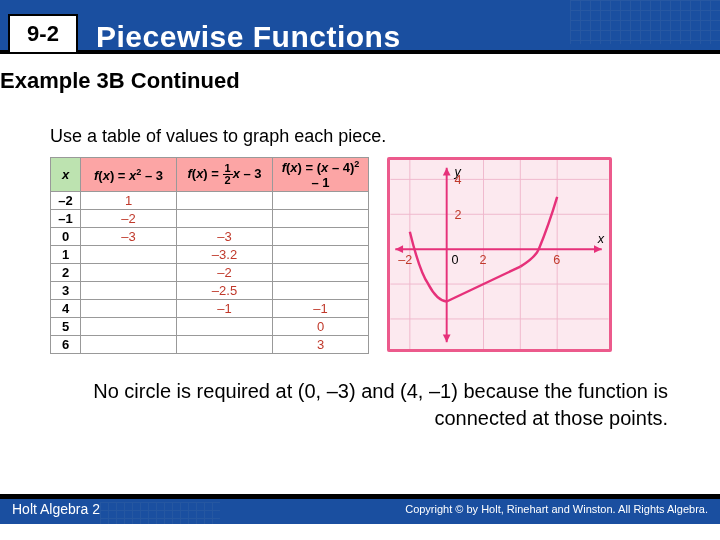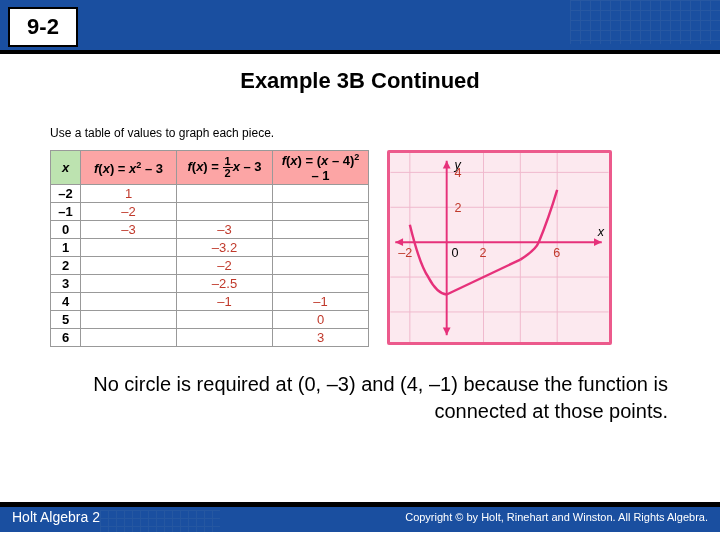--- a/index.html
+++ b/index.html
@@ -1,51 +1,52 @@
 <!DOCTYPE html>
 <html><head>
 <meta charset="utf-8">
 <style>
   * { box-sizing: border-box; margin: 0; padding: 0; }
   body { width: 720px; height: 540px; font-family: Verdana, Arial, sans-serif; background: #fff; overflow: hidden; }
   .slide { width: 720px; height: 540px; position: relative; background: #fff; }
-  .header { height: 54px; background: linear-gradient(#1a4fa0 0%, #1a4fa0 92%, #000 92%, #000 100%); display: flex; align-items: center; position: relative; }
+  .header { height: 54px; background: linear-gradient(#1a4fa0 0%, #1a4fa0 92%, #000 92%, #000 100%); display: flex; align-items: flex-end; position: relative; }
   .header-grid { position: absolute; right: 0; top: 0; width: 150px; height: 44px; background-image: linear-gradient(#2d5da3 1px, transparent 1px), linear-gradient(90deg, #2d5da3 1px, transparent 1px); background-size: 10px 10px; opacity: .7; }
   .section-badge { width: 70px; height: 40px; background: #fff; border: 2px solid #000; margin-left: 8px; display: flex; align-items: center; justify-content: center; font-weight: 900; font-size: 22px; font-family: Arial, sans-serif; }
   .title { color: #fff; font-weight: 900; font-size: 30px; margin-left: 18px; font-family: Arial Black, Arial, sans-serif; letter-spacing: .5px; }
-  .subtitle { text-align: center; font-weight: 900; font-size: 22px; margin-top: 14px; font-family: Arial Black, Arial, sans-serif; }
+  .subtitle { font-weight: 900; font-size: 22px; margin-top: 14px; font-family: Arial Black, Arial, sans-serif; }
   .content { padding: 14px 28px 0 28px; }
-  .instruction { font-size: 12px; margin: 18px 0 10px 22px; }
+  .instruction { font-size: 18px; margin: 18px 0 10px 22px; }
   .panels { display: flex; gap: 18px; align-items: flex-start; margin-left: 22px; }
   table.tbl { border-collapse: collapse; font-size: 13px; }
   table.tbl th, table.tbl td { border: 1px solid #999; padding: 1px 4px; text-align: center; height: 18px; }
   table.tbl th { background: #fca5a5; font-weight: 700; }
   table.tbl th.xcol { width: 30px; background: #bde3b0; }
   table.tbl th.fcol { width: 96px; }
   table.tbl td { background: #fff; color: #c0392b; }
   table.tbl td.xv { color: #000; font-weight: 700; }
   .frac { display:inline-block; vertical-align:middle; text-align:center; line-height:1; font-size:11px;}
   .frac .n{ display:block; border-bottom:1px solid #000; padding:0 2px;}
   .frac .d{ display:block; padding:0 2px;}
   .sup { font-size:.7em; vertical-align:super; }
   .graph-wrap { width: 225px; height: 195px; border: 3px solid #ec5a8c; border-radius: 2px; background: #fce9ef; position: relative; }
   svg.graph { width:100%; height:100%; display:block; }
   .note { font-size: 20px; margin: 24px 24px 0 24px; line-height: 1.35; text-align: right; }
-  .footer { position: absolute; bottom: 8px; left: 0; right: 0; height: 30px; background: linear-gradient(#000 0%, #000 18%, #1a4fa0 18%, #1a4fa0 100%); display: flex; align-items: center; justify-content: space-between; padding: 0 12px; }
+  .footer { position: absolute; bottom: 16px; left: 0; right: 0; height: 30px; background: linear-gradient(#000 0%, #000 18%, #1a4fa0 18%, #1a4fa0 100%); display: flex; align-items: center; justify-content: space-between; padding: 0 12px; }
   .footer-left { color: #fff; font-size: 14px; }
   .footer-right { color: #fff; font-size: 11px; }
   .footer-grid { position: absolute; left: 100px; bottom: 0; width: 120px; height: 22px; background-image: linear-gradient(#2d5da3 1px, transparent 1px), linear-gradient(90deg, #2d5da3 1px, transparent 1px); background-size: 8px 8px; opacity: .6; }
 </style>
 </head>
 <body>
 
 <div class="slide">
   <div class="header">
     <div class="header-grid"></div>
     <div class="section-badge">9-2</div>
+    <div class="title">Piecewise Functions</div>
   </div>
 
   <div class="subtitle">Example 3B Continued</div>
 
   <div class="content">
     <div class="instruction">Use a table of values to graph each piece.</div>
 
     <div class="panels">
       <table class="tbl">
         <tbody>

